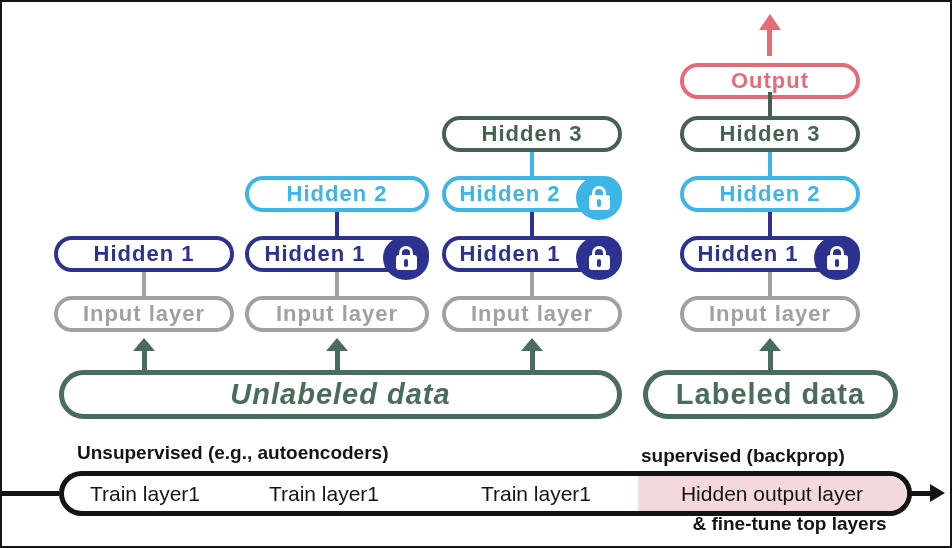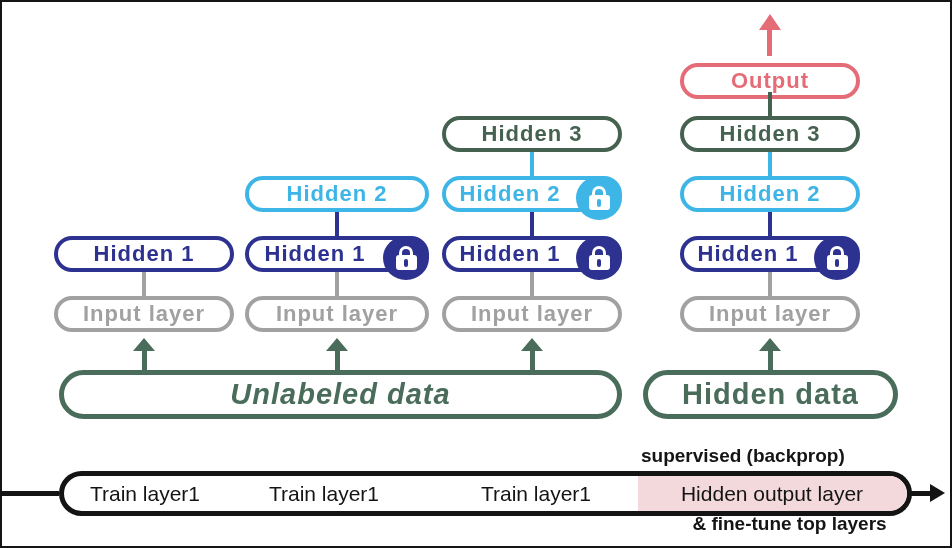--- a/index.html
+++ b/index.html
@@ -160,23 +160,24 @@
   <div class="a-line" style="left:333px;top:347px;width:5px;height:21px;background:var(--data-green);"></div>
   <div class="head-up" style="left:519px;top:336px;border-bottom:13px solid var(--data-green);"></div>
   <div class="a-line" style="left:528px;top:347px;width:5px;height:21px;background:var(--data-green);"></div>
   <div class="head-up" style="left:757px;top:336px;border-bottom:13px solid var(--data-green);"></div>
   <div class="a-line" style="left:766px;top:347px;width:5px;height:21px;background:var(--data-green);"></div>
 
   <div class="data-pill" style="left:57px;width:563px;font-style:italic;">
     <span>Unlabeled data</span>
   </div>
   <div class="data-pill" style="left:641px;width:255px;">
-    <span>Hidden data</span>
+    <span>Labeled data</span>
   </div>
 
+  <div class="phase-label" style="left:75px;top:440px;">Unsupervised (e.g., autoencoders)</div>
   <div class="phase-label" style="left:639px;top:443px;">supervised (backprop)</div>
 
   <div class="a-line" style="left:0px;top:489px;width:57px;height:5px;background:var(--ink);"></div>
   <div class="timeline">
     <div class="highlight"></div>
   </div>
   <div class="a-line" style="left:906px;top:489px;width:26px;height:5px;background:var(--ink);"></div>
   <div class="head-right" style="left:928px;top:482px;border-left:15px solid var(--ink);"></div>
 
   <div class="step-label" style="left:58px;width:170px;">Train layer1</div>

